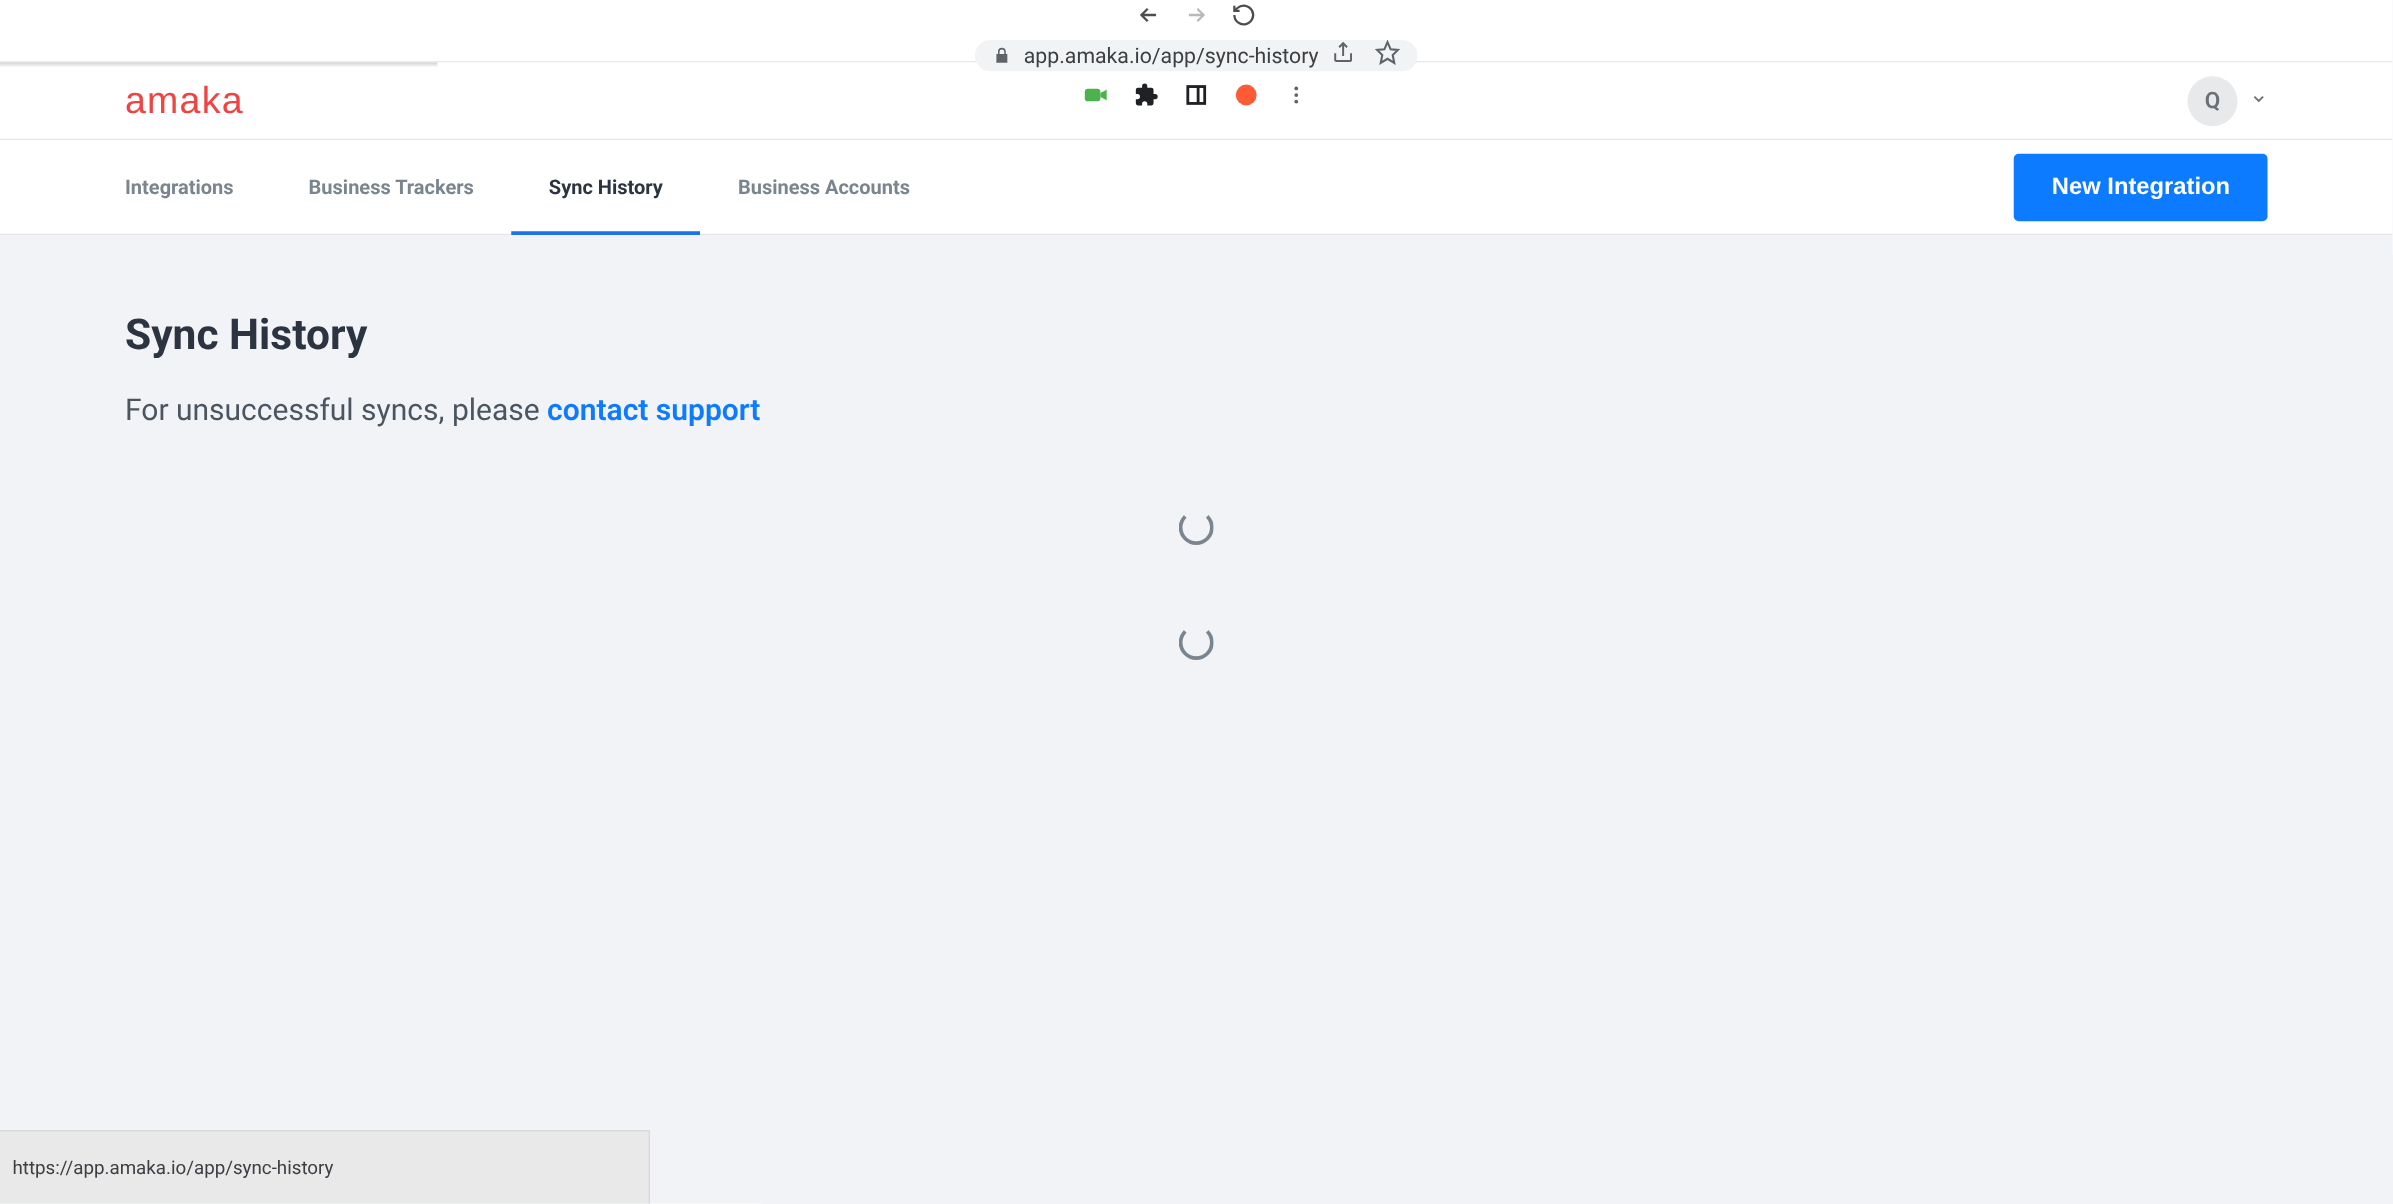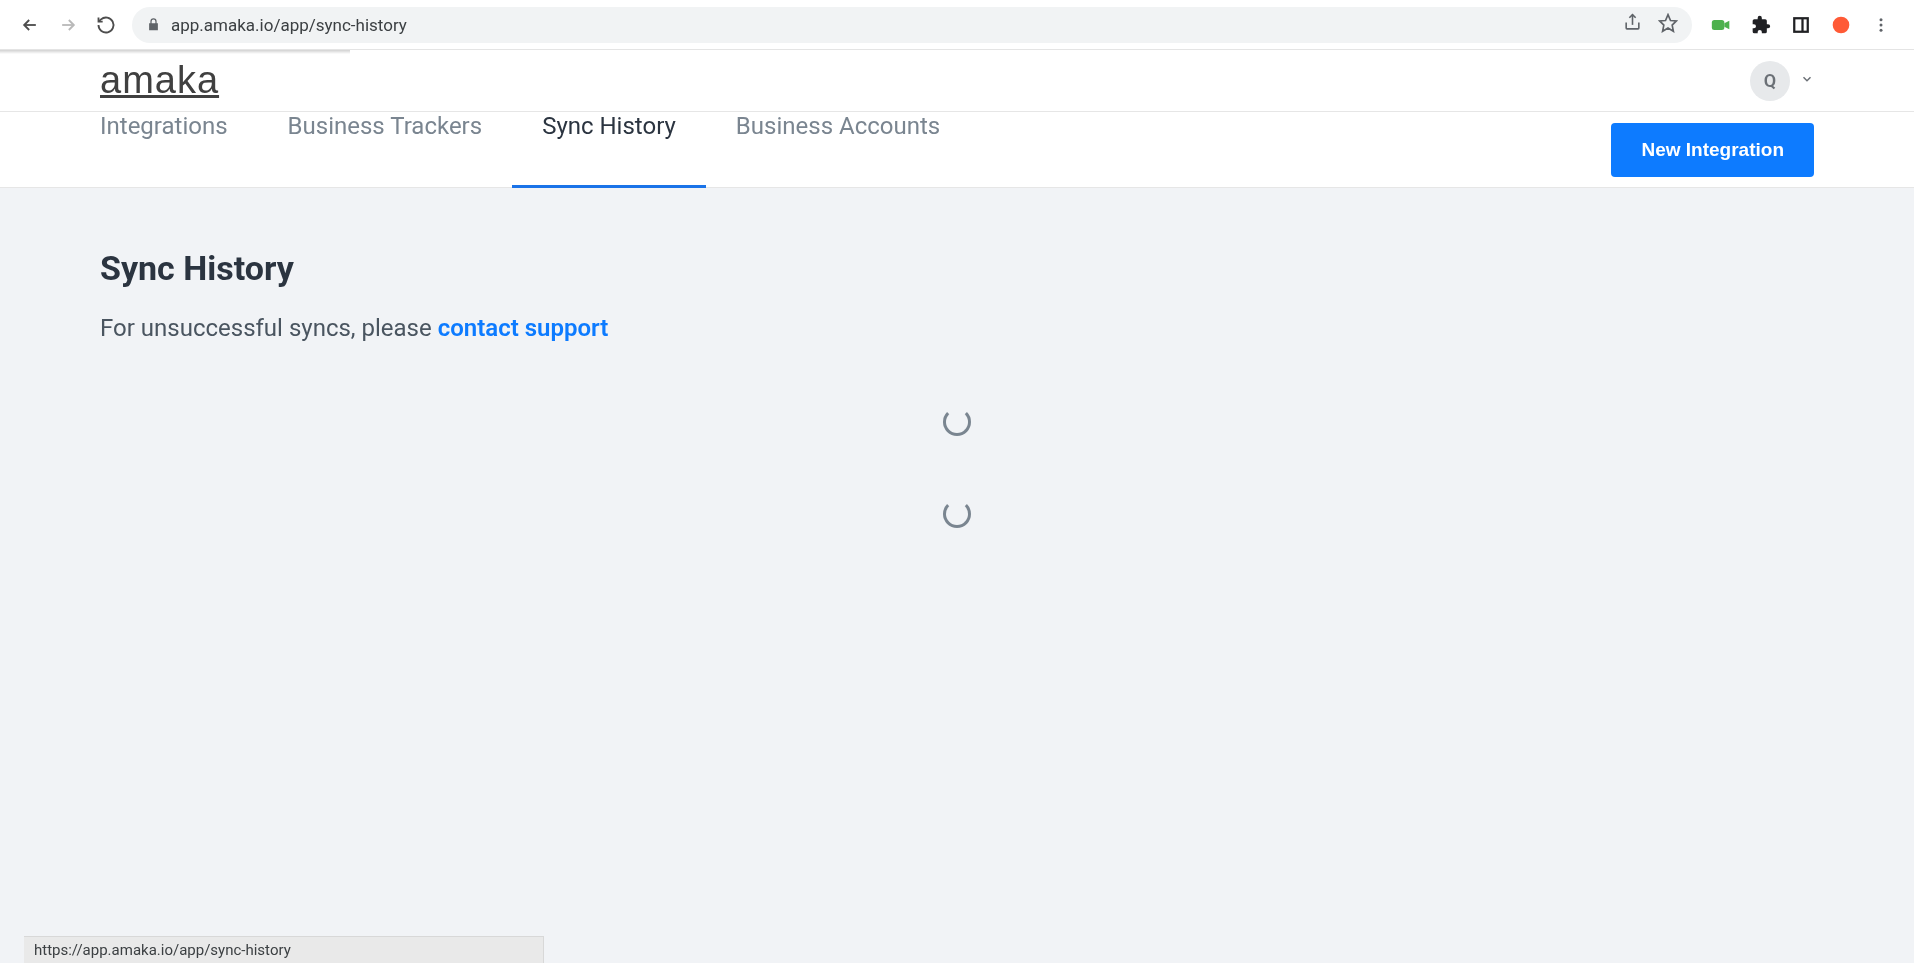--- a/index.html
+++ b/index.html
@@ -18,20 +18,21 @@
 
     
     .browser-bar {
       height: 50px;
       display: flex;
       align-items: center;
       padding: 0 12px;
       gap: 8px;
       border-bottom: 1px solid #e4e4e4;
       background: #fff;
+      flex-direction: column;
     }
     .nav-buttons {
       display: flex;
       align-items: center;
       gap: 14px;
       padding: 0 6px;
     }
     .nav-btn {
       width: 24px;
       height: 24px;
@@ -81,26 +82,25 @@
     .app-header {
       height: 62px;
       display: flex;
       align-items: center;
       justify-content: space-between;
       padding: 0 100px;
       border-bottom: 1px solid #e6e6e6;
       background: #fff;
     }
     .logo {
-      font-size: 38px;
+      font-size: 30px;
       letter-spacing: 1px;
-      color: #404040;
+      color: #ef4444;
       font-weight: 400;
       font-family: "Segoe UI", Arial, sans-serif;
-      text-decoration: underline;
     }
     .user-menu {
       display: flex;
       align-items: center;
       gap: 10px;
       cursor: pointer;
     }
     .avatar {
       width: 40px;
       height: 40px;
@@ -126,24 +126,24 @@
       background: #fff;
     }
     .tabs {
       display: flex;
       align-items: stretch;
       height: 100%;
       gap: 0;
     }
     .tab {
       display: flex;
-      align-items: flex-start;
+      align-items: center;
       padding: 0 30px;
-      font-size: 24px;
-      font-weight: 400;
+      font-size: 16px;
+      font-weight: 700;
       color: #7a8590;
       cursor: pointer;
       position: relative;
       height: 100%;
     }
     .tab:first-child { padding-left: 0; }
     .tab.active {
       color: #2b3440;
     }
     .tab.active::after {
@@ -210,25 +210,24 @@
 
     
     .status-bar {
       position: absolute;
       left: 0;
       bottom: 0;
       background: #e9e9e9;
       border: 1px solid #d8d8d8;
       border-left: none;
       border-bottom: none;
-      padding: 4px 10px;
+      padding: 20px 10px;
       font-size: 15px;
       color: #3c4043;
       min-width: 520px;
-      margin-left: 24px;
     }
   </style>
 </head>
 <body>
 
 <div class="browser-bar">
   <div class="nav-buttons">
     <div class="nav-btn">
       <svg width="20" height="20" viewBox="0 0 24 24" fill="none" stroke="currentColor" stroke-width="2.2">
           <path d="M19 12H5"></path>

